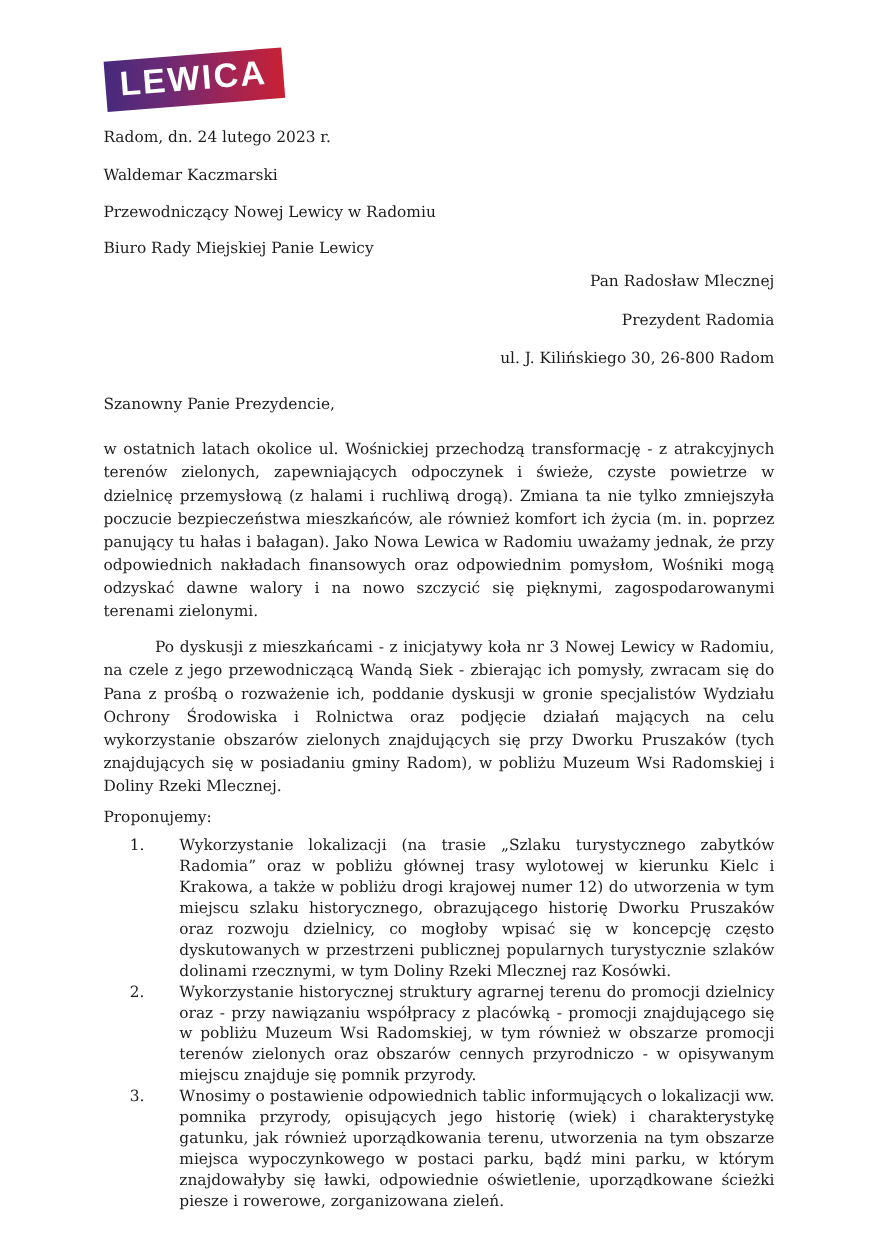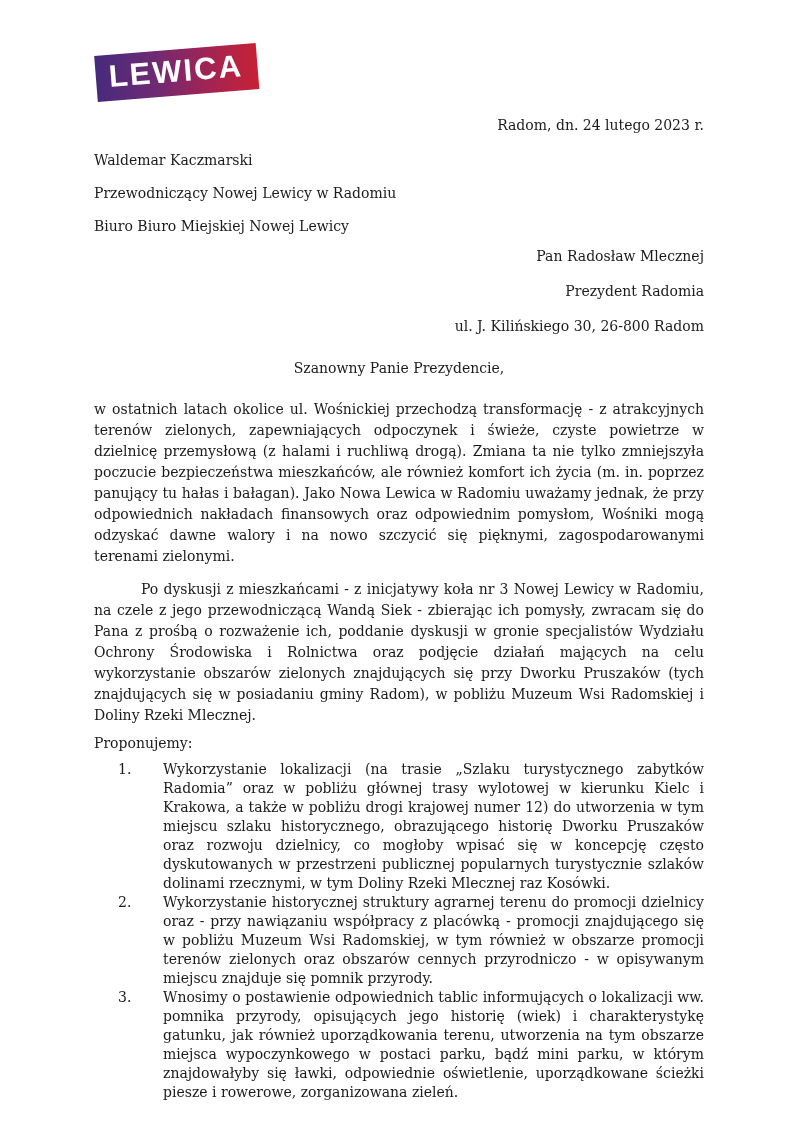--- a/index.html
+++ b/index.html
@@ -30,29 +30,29 @@
     color: #ffffff;
     font-family: "Liberation Sans", sans-serif;
     font-weight: bold;
     font-size: 31px;
     letter-spacing: 2px;
     line-height: 1;
     padding: 6px 15px 9px 13px;
   }
   
   .date-line {
-    text-align: right;
+    text-align: left;
     line-height: 22px;
   }
   .sender { margin-top: 8px; }
   .sender .line { line-height: 33px; }
   .recipient { margin-top: -4px; text-align: right; }
   .recipient .line { line-height: 35px; }
   
-  .salutation { margin-top: 14px; line-height: 21px; text-align: center; }
+  .salutation { margin-top: 14px; line-height: 21px; }
   .para {
     margin-top: 20px;
     text-align: justify;
     line-height: 21px;
   }
   .para.indented { margin-top: 12px; text-indent: 47px; }
   .proposals-intro { margin-top: 7px; line-height: 21px; }
   .proposals { margin-top: 6px; }
   .proposal {
     position: relative;
@@ -75,21 +75,21 @@
 
     <div class="logo-row">
       <span class="logo">LEWICA</span>
     </div>
 
     <div class="date-line">Radom, dn. 24 lutego 2023 r.</div>
 
     <div class="sender">
       <div class="line">Waldemar Kaczmarski</div>
       <div class="line">Przewodniczący Nowej Lewicy w Radomiu</div>
-      <div class="line">Biuro Biuro Miejskiej Nowej Lewicy</div>
+      <div class="line">Biuro Rady Miejskiej Panie Lewicy</div>
     </div>
 
     <div class="recipient">
       <div class="line">Pan Radosław Mlecznej</div>
       <div class="line">Prezydent Radomia</div>
       <div class="line">ul. J. Kilińskiego 30, 26-800 Radom</div>
     </div>
 
     <div class="salutation">Szanowny Panie Prezydencie,</div>
 

